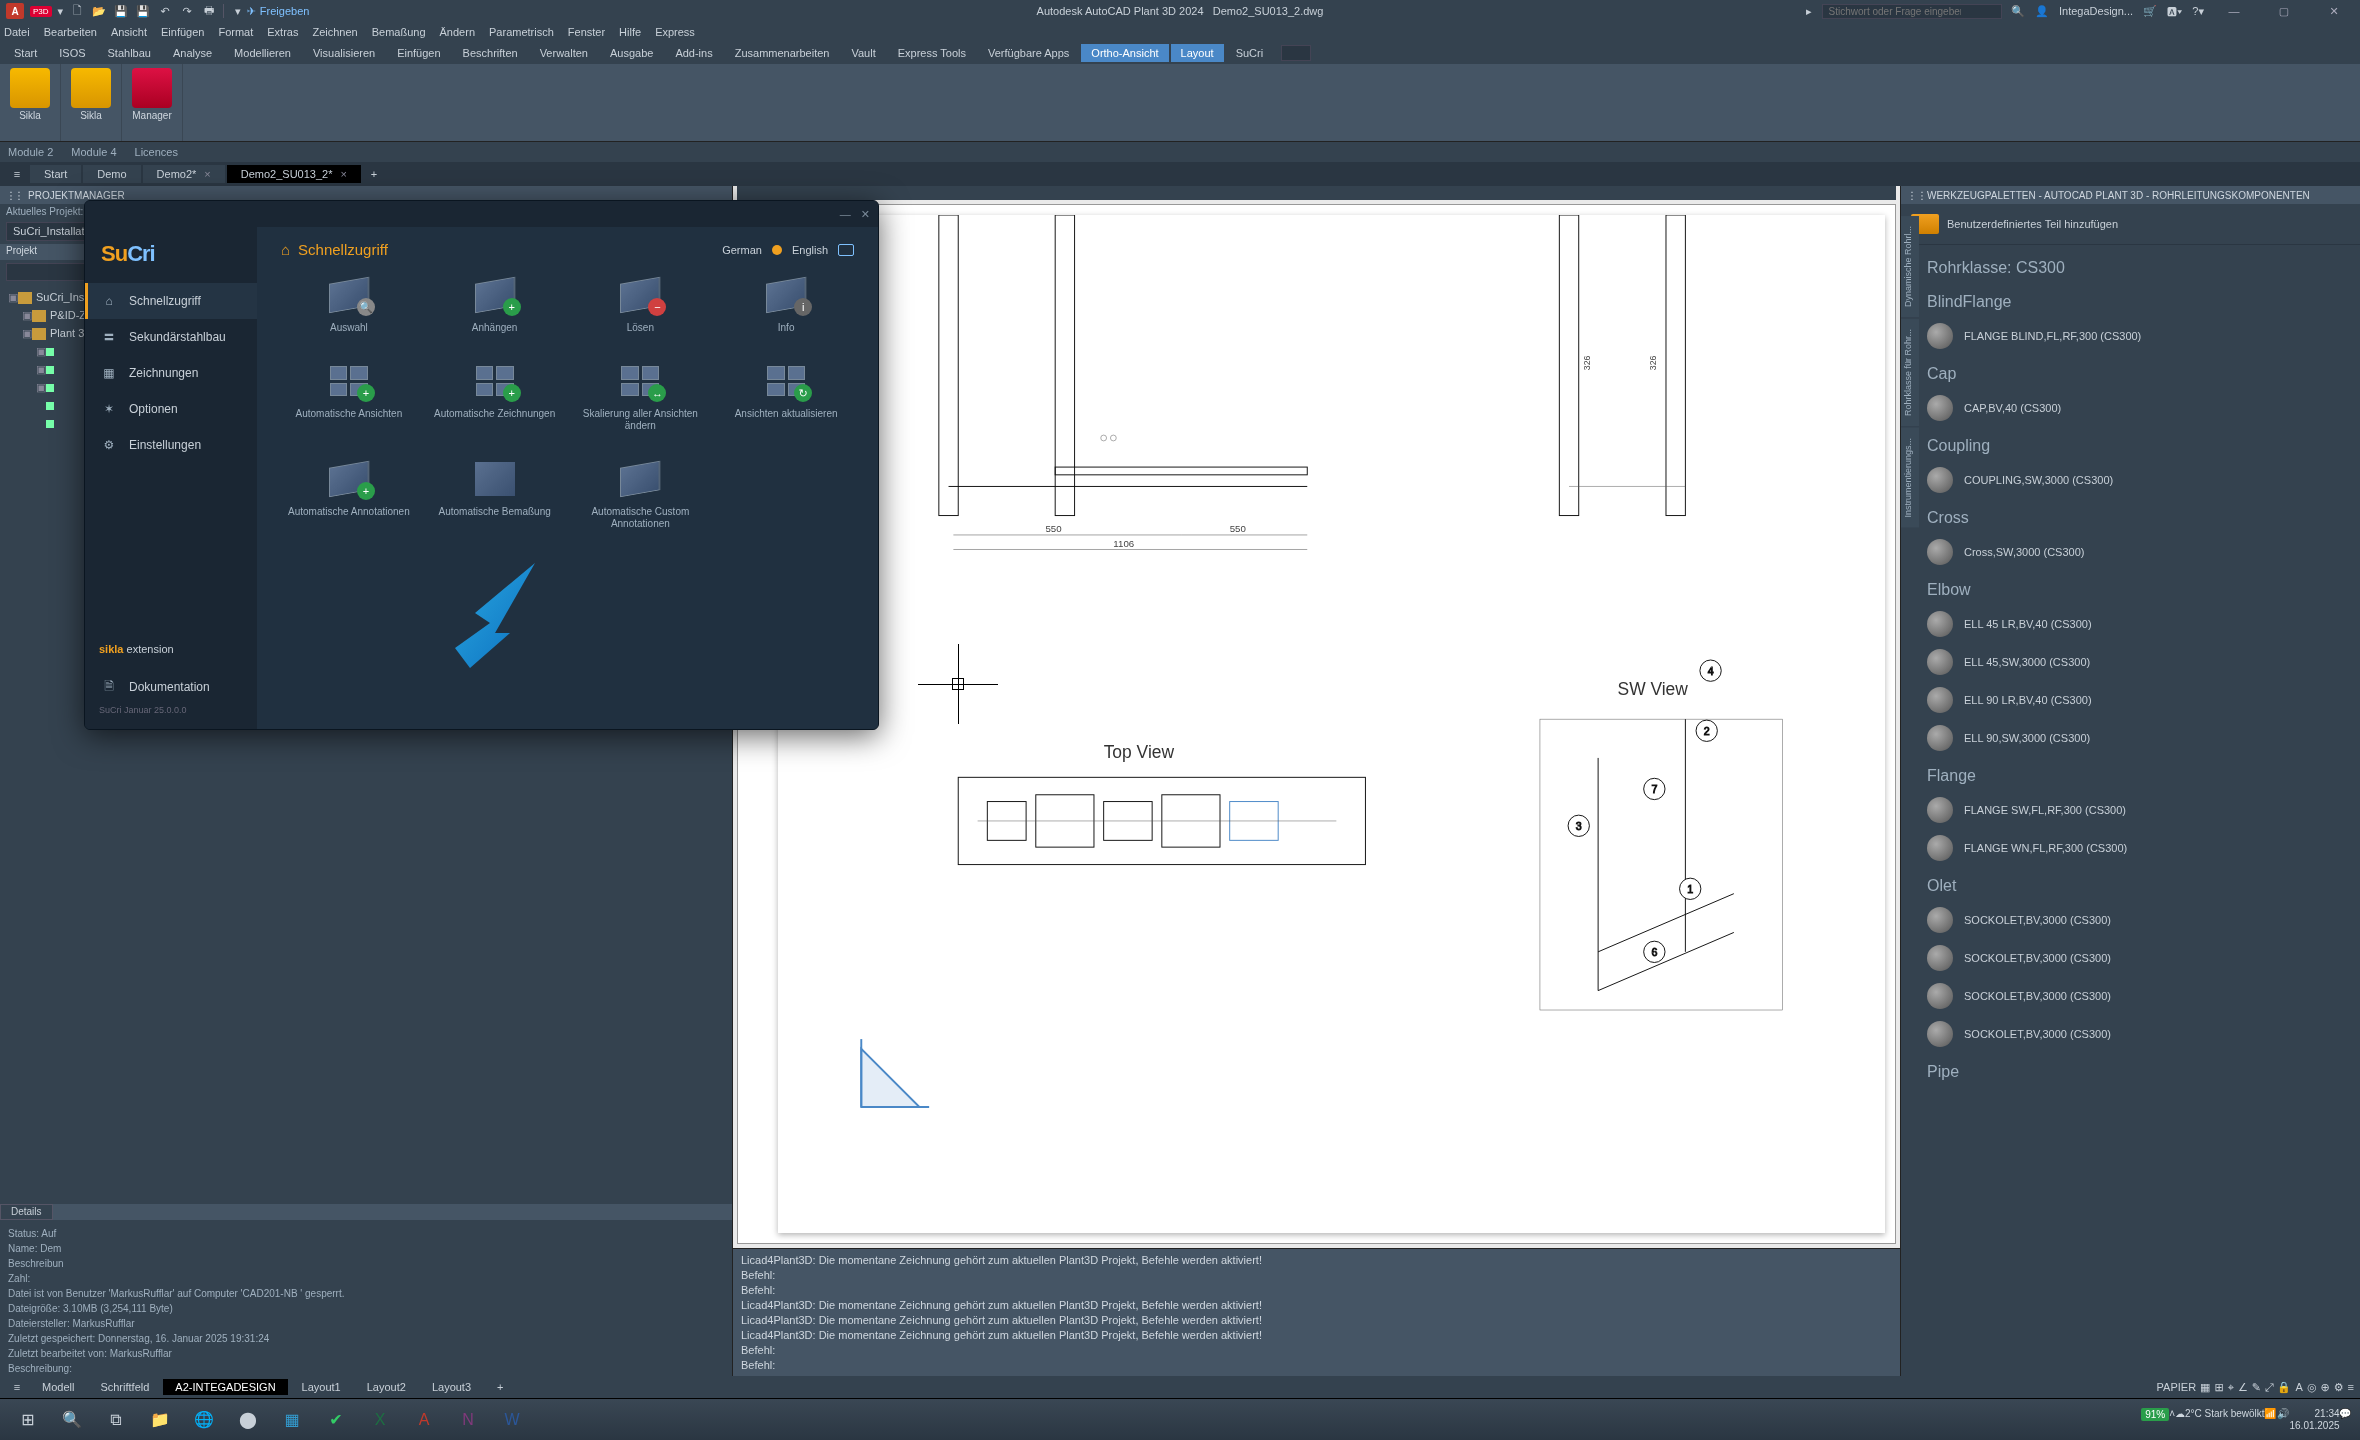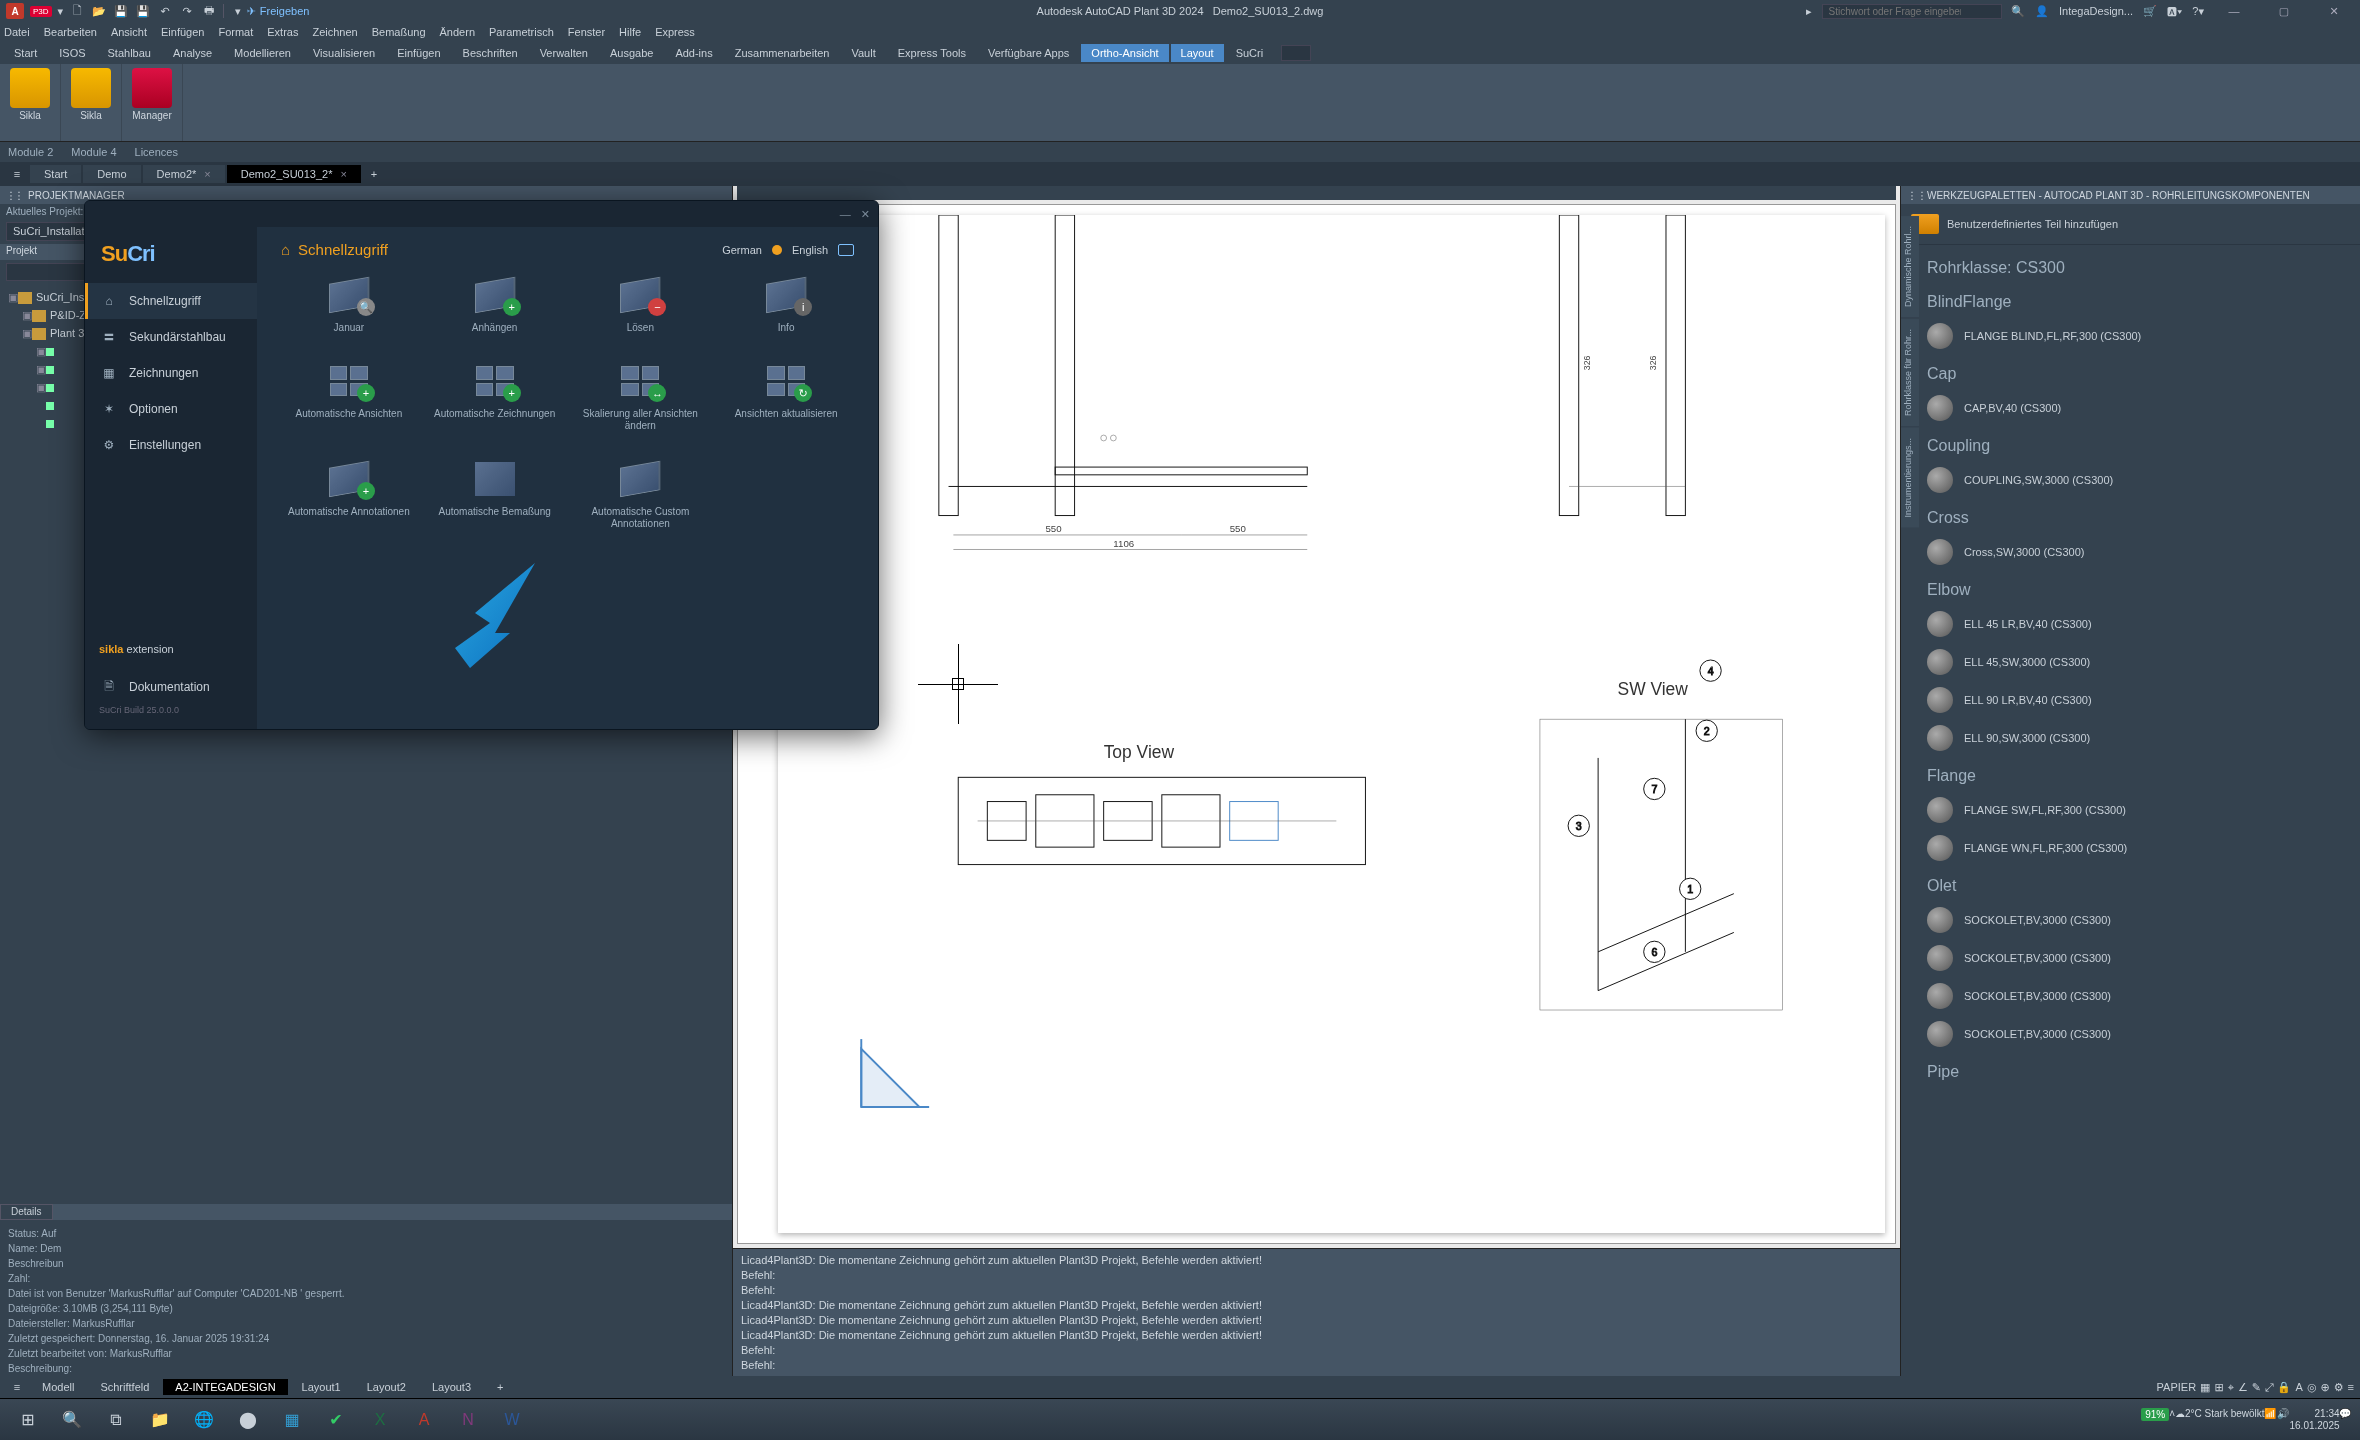--- a/index.html
+++ b/index.html
@@ -522,40 +522,40 @@
         </div>
       <div class="ni">
           <div class="nic">⚙</div>
           <span>Einstellungen</span>
         </div>
       <div class="ext"><b>sikla</b> <span>extension</span></div>
       <div class="ni">
           <div class="nic">🗎</div>
           <span>Dokumentation</span>
         </div>
-      <div class="ver">SuCri Build 25.0.0.0</div>
+      <div class="ver">SuCri Januar 25.0.0.0</div>
     </div>
     <div class="scont">
       <div class="h">
         <span>⌂</span>
         <span>Schnellzugriff</span>
         <div class="langs">
           <span>German</span>
             <span class="dot y"></span>
           <span>English</span>
             <span class="dot b"></span>
         </div>
       </div>
       <div class="grid">
         <div class="gi">
             <div class="bic">
               <div class="iso"></div>
               <div class="badge bs">🔍</div>
             </div>
-            <div class="gl">Januar</div>
+            <div class="gl">Auswahl</div>
           </div>
         <div class="gi">
             <div class="bic">
               <div class="iso"></div>
               <div class="badge bg">+</div>
             </div>
             <div class="gl">Anhängen</div>
           </div>
         <div class="gi">
             <div class="bic">

